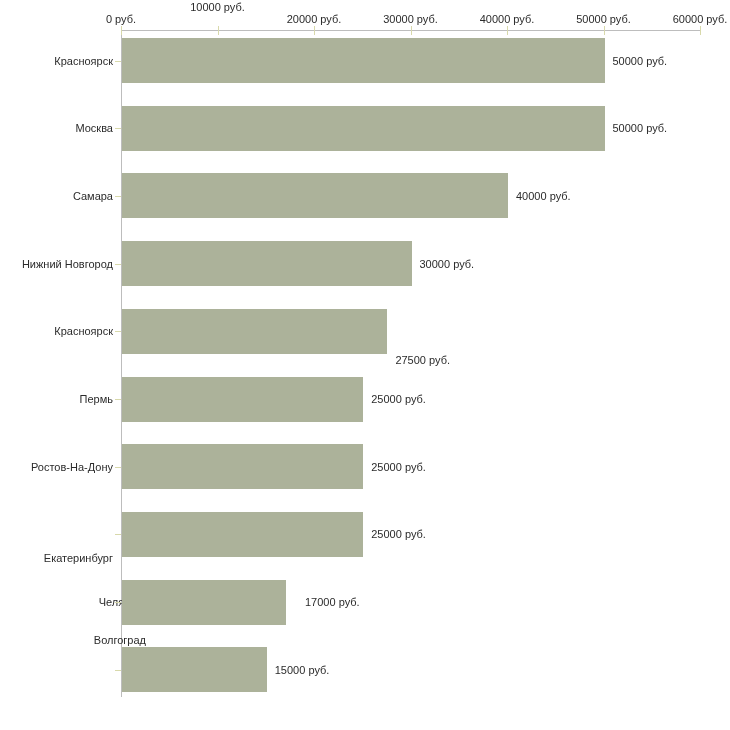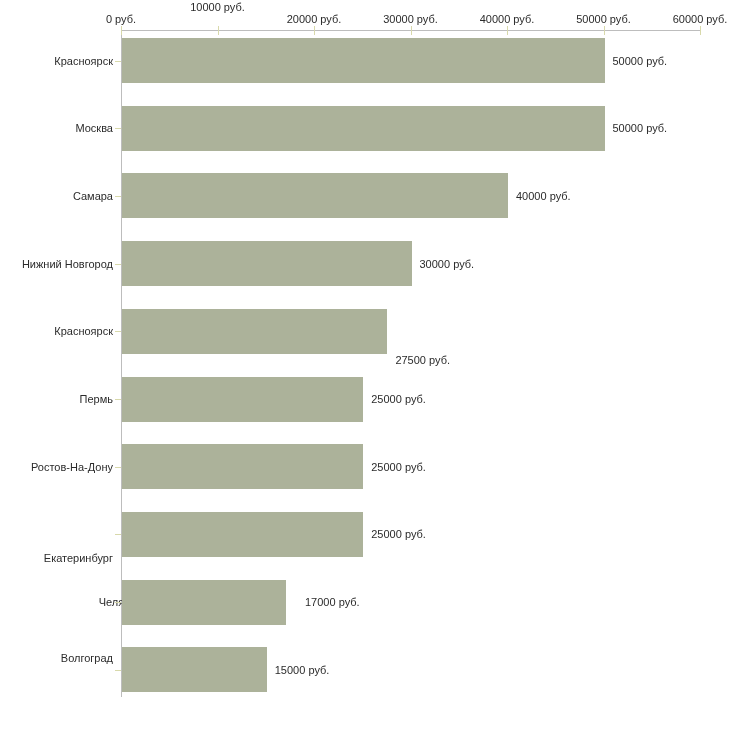--- a/index.html
+++ b/index.html
@@ -110,18 +110,18 @@
       <div class="bar" style="left: 122px; top: 444.2px; width: 241.25px; background: rgb(172, 178, 154);"></div>
       <div class="value-label" style="left: 371.25px; top: 458.7px;">25000 руб.</div>
       <div class="cat-label" style="top: 526.4px; margin-top: 24px;">Екатеринбург</div>
       <div class="cat-tick" style="left: 115px; top: 534.4px; background: rgb(216, 217, 171);"></div>
       <div class="bar" style="left: 122px; top: 511.9px; width: 241.25px; background: rgb(172, 178, 154);"></div>
       <div class="value-label" style="left: 371.25px; top: 526.4px;">25000 руб.</div>
       <div class="cat-label" style="top: 594.1px; padding-left: 40px;">Челябинск</div>
       <div class="cat-tick" style="left: 115px; top: 602.1px; background: rgb(216, 217, 171);"></div>
       <div class="bar" style="left: 122px; top: 579.6px; width: 164.05px; background: rgb(172, 178, 154);"></div>
       <div class="value-label" style="left: 305px; top: 594.1px; text-align: right;">17000 руб.</div>
-      <div class="cat-label" style="top: 650px;">Волгоград</div>
+      <div class="cat-label" style="top: 632px; padding-left: 33px;">Волгоград</div>
       <div class="cat-tick" style="left: 115px; top: 669.8px; background: rgb(216, 217, 171);"></div>
       <div class="bar" style="left: 122px; top: 647.3px; width: 144.75px; background: rgb(172, 178, 154);"></div>
       <div class="value-label" style="left: 274.75px; top: 661.8px;">15000 руб.</div>
     </div>
 </div>
 
 </body></html>

